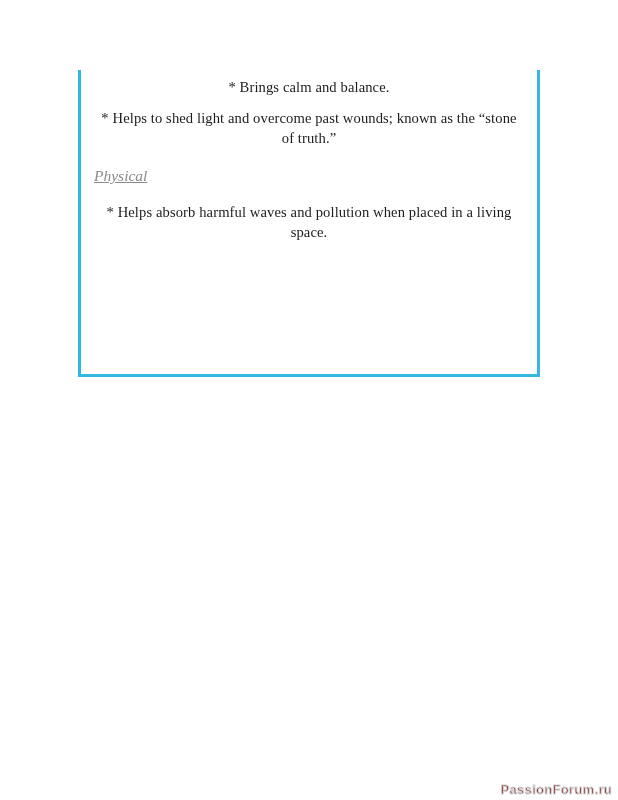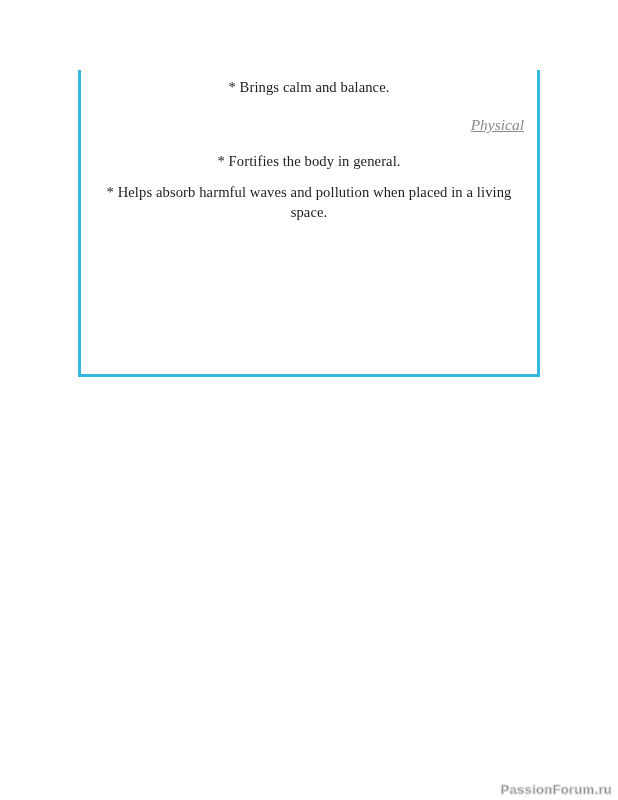--- a/index.html
+++ b/index.html
@@ -40,44 +40,44 @@
     margin-top: 6px;
   }
   .section-heading {
     margin: 17px 0 15px 0;
     font-size: 15.5px;
     line-height: 22px;
     font-weight: normal;
     font-style: italic;
     text-decoration: underline;
     color: var(--heading-color, #8a8a8a);
-    text-align: right;
+    text-align: left;
   }
   .watermark {
     position: absolute;
     right: 6px;
     bottom: 3px;
     font-family: "Liberation Sans", "DejaVu Sans", sans-serif;
     font-size: 13px;
     font-weight: bold;
     letter-spacing: 0.3px;
-    color: #737373;
+    color: #7f1d1d;
     -webkit-text-stroke: 1px #d7d7d7;
     text-shadow: 0 0 1px #e2e2e2;
   }
 </style>
 </head>
 <body>
 
 <div class="page">
 
   <div class="content-box">
     <p class="para first">* Brings calm and balance.</p>
+    <p class="para">* Helps to shed light and overcome past wounds; known as the “stone of truth.”</p>
 
     <h2 class="section-heading">Physical</h2>
 
-    <p class="para">* Fortifies the body in general.</p>
     <p class="para">* Helps absorb harmful waves and pollution when placed in a living space.</p>
   </div>
 
   <div class="watermark">PassionForum.ru</div>
 
 </div>
 
 </body></html>

